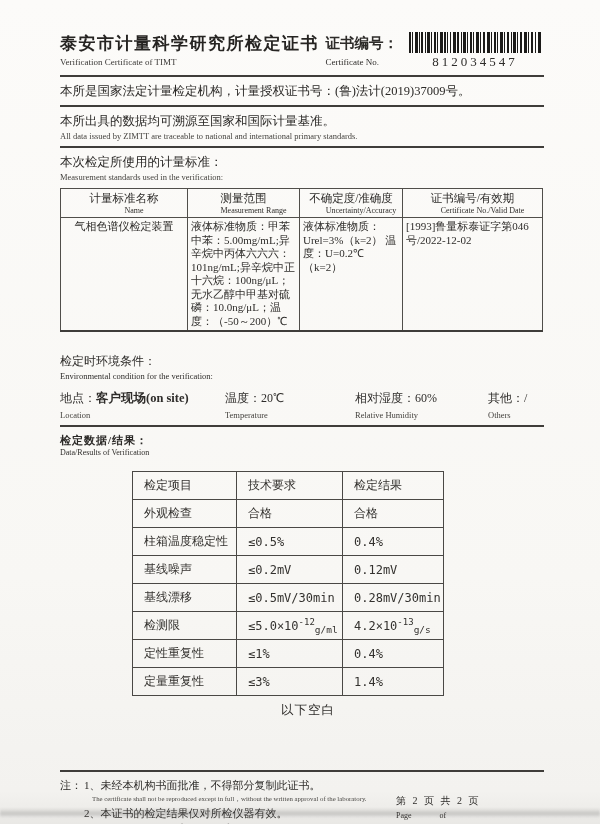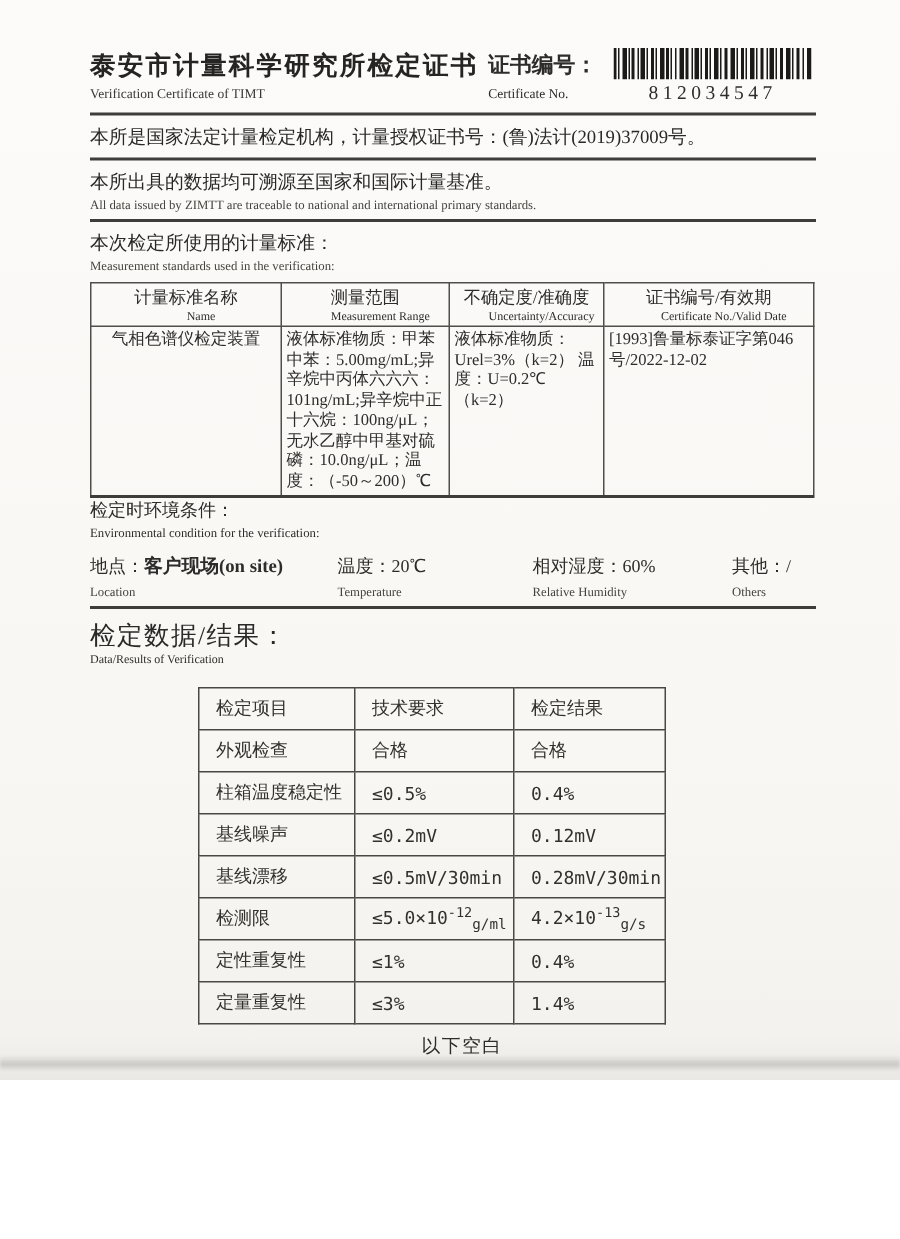--- a/index.html
+++ b/index.html
@@ -1,19 +1,19 @@
 <!DOCTYPE html>
 <html><head>
 <meta charset="utf-8">
 <style>
   * { margin:0; padding:0; box-sizing:border-box; }
   html,body { width:600px; height:826px; background:#ffffff; }
   body { font-family:"Liberation Serif", serif; color:#2e2c2a; }
   .paper {
-    position:relative; width:600px; height:720px;
+    position:relative; width:600px; height:824px;
     background:linear-gradient(180deg,#fcfbf9 0%, #f8f7f4 70%, #f3f2ef 96%, #e9e8e5 100%);
     padding-top:32px; overflow:hidden;
   }
   .paper-shadow { position:absolute; left:0; right:0; bottom:6px; height:10px;
     background:linear-gradient(180deg, rgba(0,0,0,0) 0%, rgba(90,90,90,0.25) 55%, rgba(0,0,0,0) 100%);
     filter:blur(1px); }
   .content { margin:0 56px 0 60px; }
 
   
   .hdr { display:flex; align-items:flex-start; }
@@ -43,32 +43,32 @@
   .th-cn { font-size:11.5px; }
   .th-en { font-size:8px;padding-left:20px; }
   table.std td { font-size:11px; line-height:13.5px; padding:2px 3px; }
   .col-name { width:127px; }
   .col-range { width:112px; }
   .col-unc { width:103px; }
   .col-cert { width:140px; }
   td.cell-name { text-align:center; }
 
   
-  .env-head { margin-top:0; }
+  .env-head { margin-top:21px; }
   .env-head-cn { font-size:12px; }
   .env-head-en { font-size:8.5px; margin-top:1px; }
   .env-row { display:flex; margin-top:9px; }
   .env-field .env-line { font-size:12px; white-space:nowrap; }
   .env-value { font-weight:bold; font-size:12.5px; }
   .env-label-en { font-size:8.5px; margin-top:3px; color:#45433f; }
   .env-f1 { width:165px; } .env-f2 { width:130px; } .env-f3 { width:133px; } .env-f4 { width:54px; }
 
   
   .res-head { margin-top:6px; }
-  .res-head-cn { font-size:17px; letter-spacing:1px; font-weight:normal; color:#2b2927; }
+  .res-head-cn { font-size:11px; letter-spacing:1px; font-weight:bold; color:#2b2927; }
   .res-head-en { font-size:8px; margin-top:0px; }
   table.res { border-collapse:collapse; margin:14px 0 0 72px; table-layout:fixed;
     font-family:"DejaVu Sans Mono", monospace; }
   table.res td { border:1.5px solid #4a4845; height:28px; font-size:12px; padding:0 0 0 11px;
     vertical-align:middle; white-space:nowrap; color:#33312e; }
   .rc1 { width:104px; } .rc2 { width:106px; } .rc3 { width:101px; }
   table.res sup { font-size:9px; }
   .unit-sub { font-size:9.5px; vertical-align:-3px; }
   .blank-note { text-align:center; font-size:12.5px; margin:6px 0 0 12px; letter-spacing:1px; }
 

